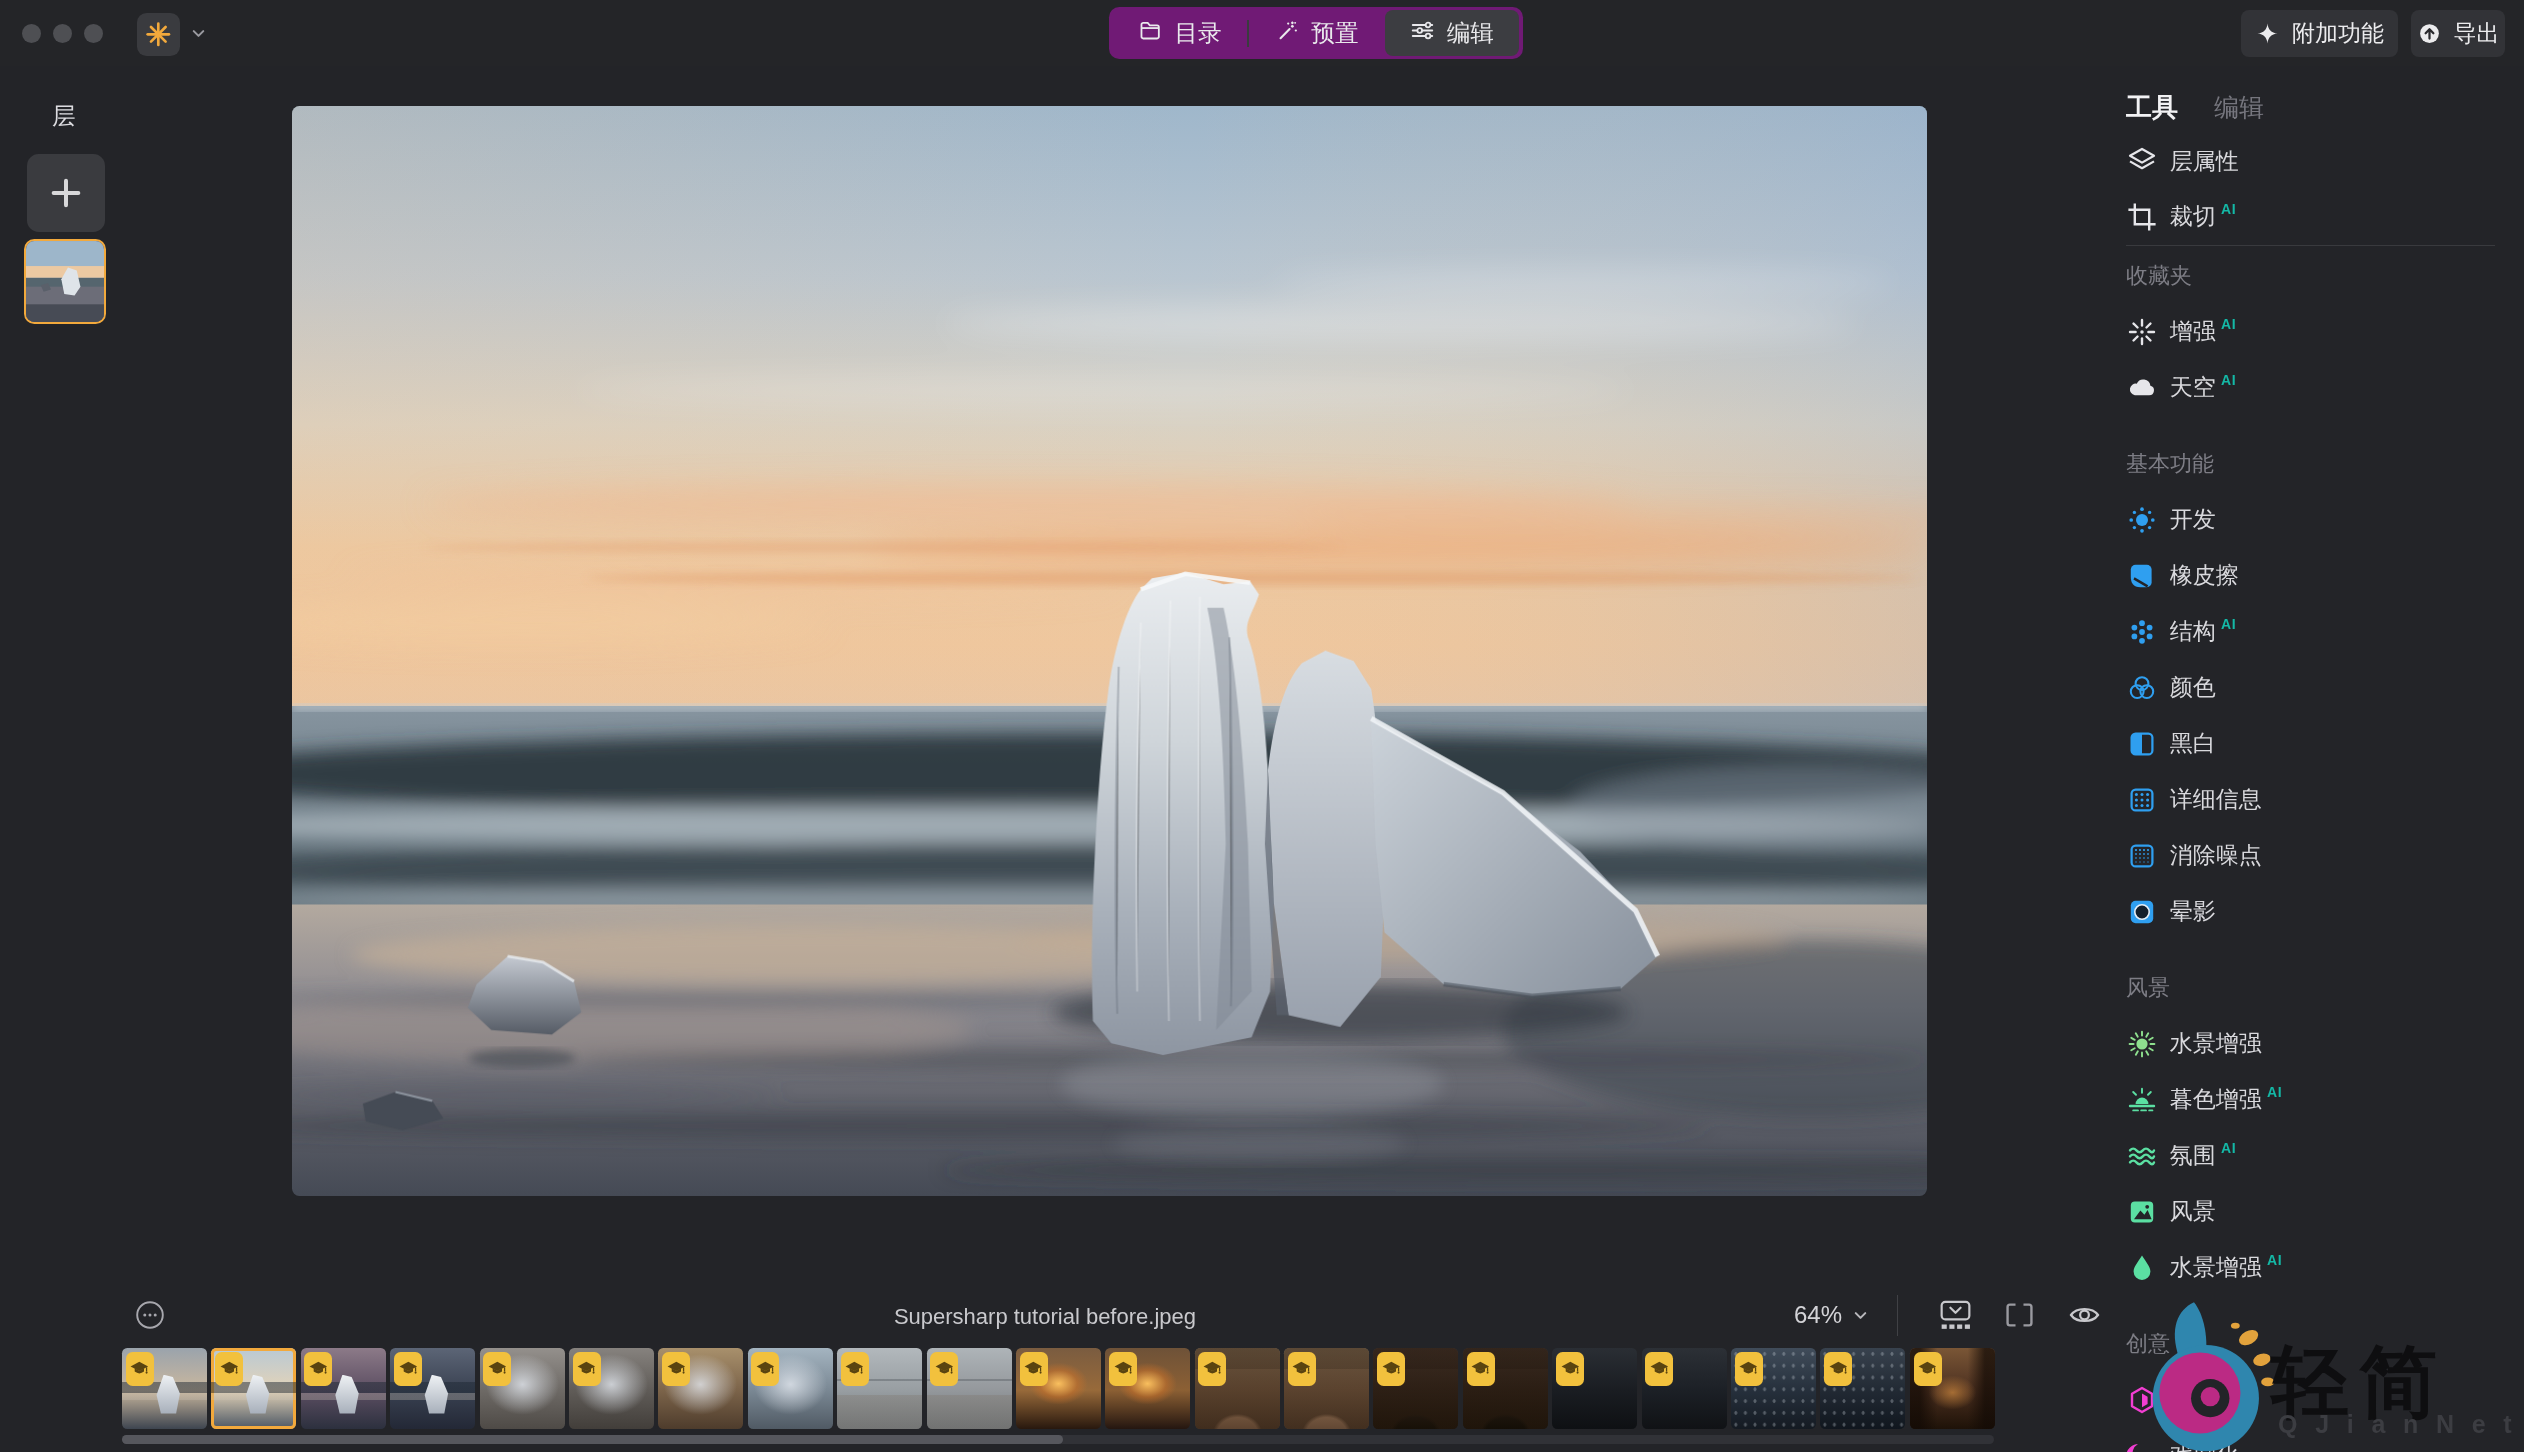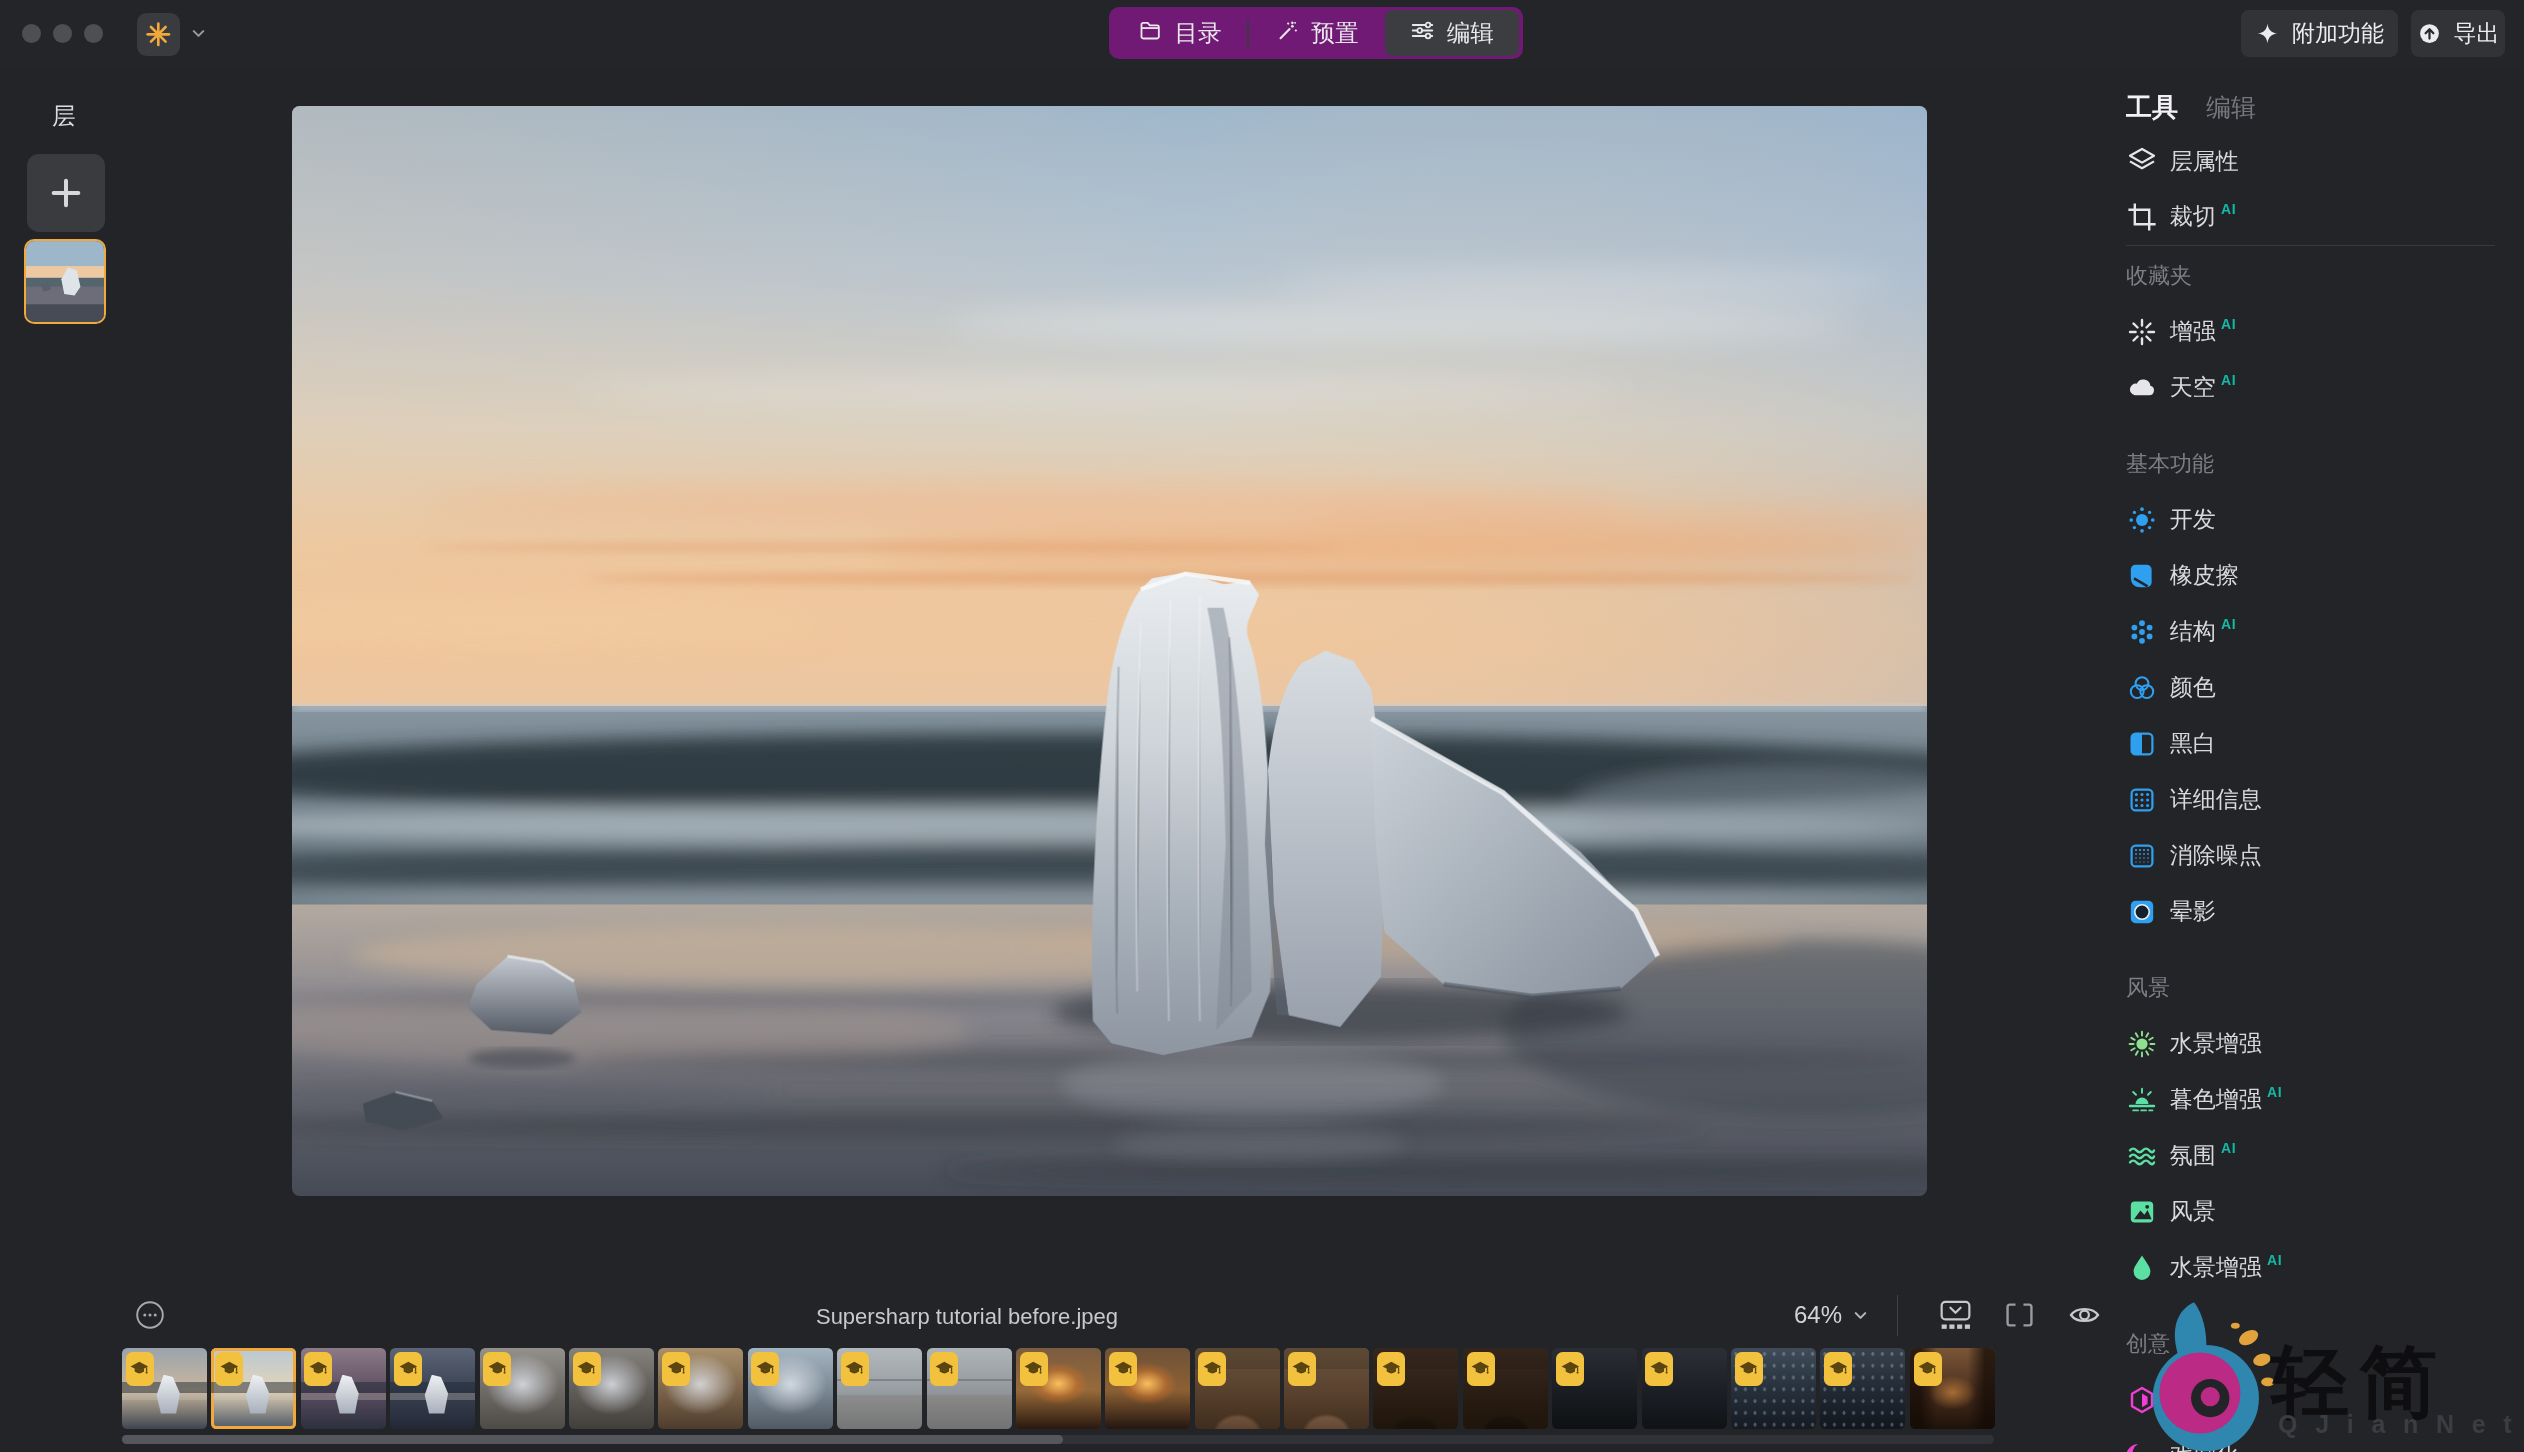--- a/index.html
+++ b/index.html
@@ -37,21 +37,21 @@
                border:2.6px solid #f2a93c;overflow:hidden;background:#445;}
   .layer-thumb svg{width:100%;height:100%;display:block;}
 
   
   .canvas{position:absolute;left:292px;top:106px;width:1635px;height:1090px;border-radius:7.4px;overflow:hidden;}
   .canvas svg{display:block;width:100%;height:100%;}
 
   
   .more-btn{position:absolute;left:134px;top:1299px;width:32px;height:32px;}
   .more-btn svg{width:32px;height:32px;}
-  .filename{position:absolute;left:738px;top:1304px;width:458px;text-align:center;font-size:22px;color:#c9c9cd;}
+  .filename{position:absolute;left:738px;top:1304px;width:458px;text-align:right;font-size:22px;color:#c9c9cd;}
   .zoomrow{position:absolute;left:1794px;top:1293px;height:44px;display:flex;align-items:center;}
   .zoom-val{font-size:24px;color:#d3d3d7;}
   .zoom-chev{width:19px;height:19px;margin-left:8.9px;}
   .vdiv{width:1.5px;height:41px;background:#404145;margin:0 25px 0 26.6px;}
   .bb-icon{width:35px;height:34px;margin:0 14.8px;}
   .bb-icon svg{width:100%;height:100%;}
 
   
   .filmstrip{position:absolute;left:122px;top:1348px;height:83px;display:flex;gap:4.4px;}
   .thumb{position:relative;width:85px;height:81px;border-radius:5.2px;overflow:hidden;flex:none;}
@@ -76,21 +76,21 @@
      background:linear-gradient(180deg,transparent 38%,rgba(88,94,100,.45) 38% 41%,transparent 41% 58%,rgba(125,115,104,.3) 58% 100%);}
   .m-speckle::before{content:"";position:absolute;inset:0;opacity:.55;
      background-image:radial-gradient(rgba(218,226,234,.55) 1.2px,transparent 1.8px);background-size:9.6px 11.8px;}
   .m-corridor::before{content:"";position:absolute;inset:0;
      background:radial-gradient(40% 30% at 50% 55%,rgba(240,160,70,.55),transparent 70%),
                 linear-gradient(90deg,rgba(18,10,5,.75) 0 12%,transparent 32% 68%,rgba(18,10,5,.75) 88% 100%);}
   .hscroll{position:absolute;left:122px;top:1435px;width:1872px;height:8.9px;border-radius:4.4px;background:#313237;}
   .hscroll .hthumb{position:absolute;left:0;top:0;height:8.9px;width:941px;border-radius:4.4px;background:#56575d;}
 
   
-  .tools-tabs{position:absolute;left:2126px;top:90px;display:flex;gap:28px;align-items:baseline;}
+  .tools-tabs{position:absolute;left:2126px;top:90px;display:flex;gap:36px;align-items:baseline;}
   .tools-tab-active{font-size:26px;font-weight:bold;color:#f2f2f4;}
   .tools-tab{font-size:25px;color:#76767e;}
   .tools-items{position:absolute;left:2126px;top:133px;width:384px;}
   .tool-row{height:56px;display:flex;align-items:center;}
   .t-icon{width:32px;height:32px;margin-right:11.8px;flex:none;display:flex;align-items:center;justify-content:center;}
   .t-icon svg{width:32px;height:32px;}
   .t-label{font-size:23px;color:#d9d9dd;white-space:nowrap;}
   .t-ai{font-size:14px;font-weight:bold;color:#14b8a6;vertical-align:10.3px;margin-left:5.2px;letter-spacing:0.7px;}
   .tool-header{height:56px;display:flex;align-items:center;font-size:22px;color:#7d7d85;margin-top:20px;}
   .tool-header.no-gap{margin-top:1.5px;}

